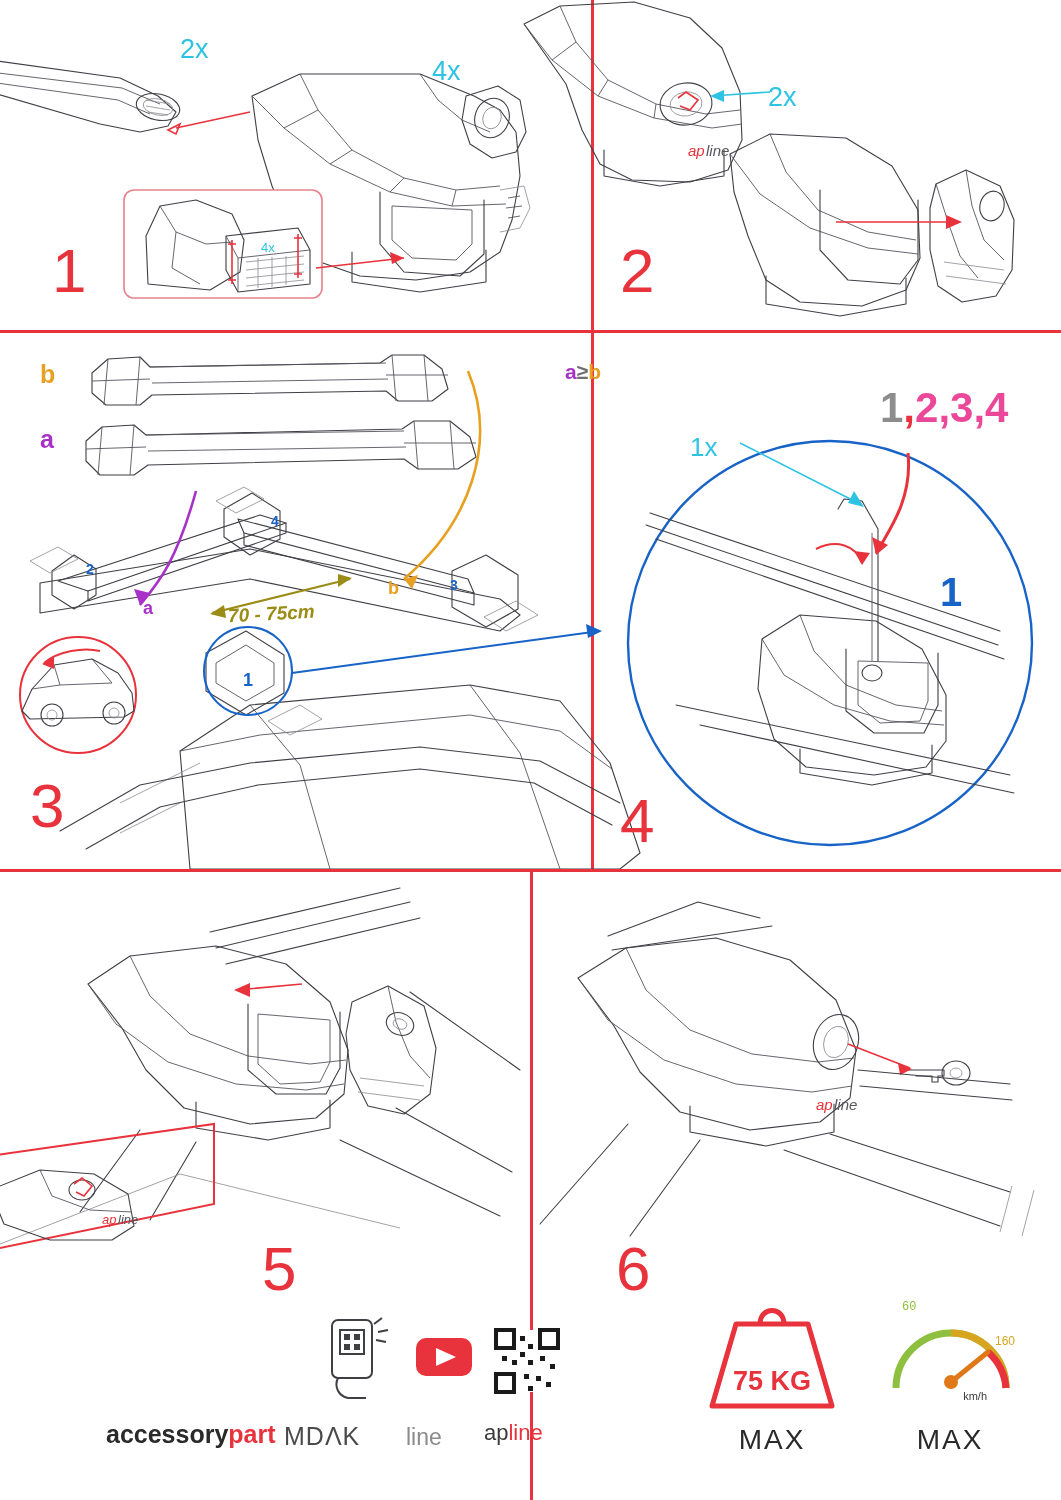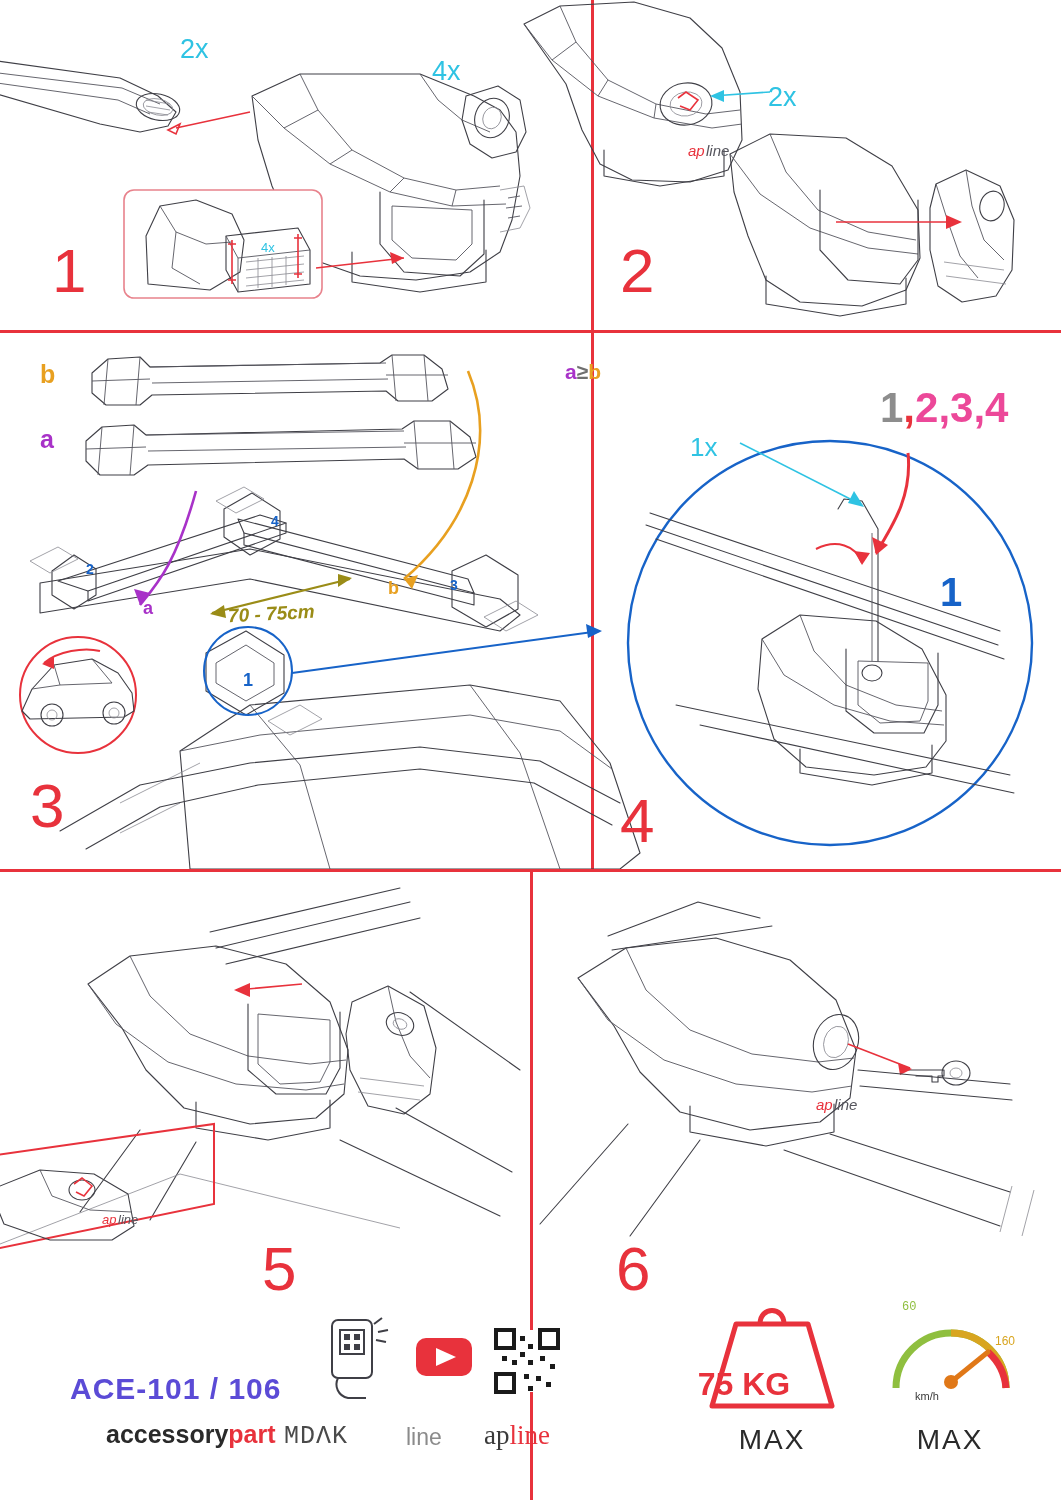--- a/index.html
+++ b/index.html
@@ -88,48 +88,48 @@
   }
   #brand-accessorypart {
     position:absolute; left:70px; top:1420px;
     font-size:25px; font-weight:bold; font-family:"Liberation Sans", sans-serif;margin-left:36px;
   }
   #brand-accessorypart .dark { color:#2a2a2a; }
   #brand-accessorypart .red { color:#e8323c; }
 
   #brand-mdak {
     position:absolute; left:284px; top:1422px;
-    font-size:25px; color:#4a4a4a; font-family:Liberation Mono, monospace; letter-spacing:1px;
+    font-size:25px; color:#4a4a4a; font-family:Liberation Sans, sans-serif; letter-spacing:1px;
   }
   #brand-ipqi {
     position:absolute; left:406px; top:1424px;
     font-size:23px; color:#8b8b8b; font-family:"Liberation Sans", sans-serif;
   }
   #brand-apline {
     position:absolute; left:484px; top:1420px;
-    font-size:27px; font-family:Liberation Serif, serif;
+    font-size:22px; font-family:Liberation Sans, sans-serif;
   }
   #brand-apline .dark { color:#3a3a3a; }
   #brand-apline .red  { color:#e8323c; }
 
   
   #weight-value {
-    position:absolute; left:684px; top:1366px; width:120px; text-align:center;
-    color:#e8323c; font-size:32px; font-weight:bold; font-family:"Liberation Sans", sans-serif;
+    position:absolute; left:712px; top:1366px; width:120px; text-align:center;
+    color:#e8323c; font-size:27px; font-weight:bold; font-family:"Liberation Sans", sans-serif;
   }
   #weight-max {
     position:absolute; left:702px; top:1424px; width:140px; text-align:center;
     color:#2a2a2a; font-size:28px; font-family:"Liberation Sans", sans-serif; letter-spacing:2px;
   }
   #speed-max {
     position:absolute; left:880px; top:1424px; width:140px; text-align:center;
     color:#2a2a2a; font-size:28px; font-family:"Liberation Sans", sans-serif; letter-spacing:2px;
   }
   #speed-unit {
-    position:absolute; left:915px; top:1390px; width:72px; text-align:left;
+    position:absolute; left:915px; top:1390px; width:72px; text-align:right;
     color:#3a3a3a; font-size:11px; font-family:"Liberation Sans", sans-serif;
   }
   #speed-min-tick { position:absolute; left:902px; top:1300px; color:#8fbf3f; font-size:12px; font-family:Liberation Mono, monospace; }
   #speed-max-tick { position:absolute; left:995px; top:1334px; color:#d8a520; font-size:12px; font-family:"Liberation Sans", sans-serif; }
 
   svg { display:block; }
   .ln  { fill:none; stroke:#3f3f46; stroke-width:1.1; stroke-linejoin:round; stroke-linecap:round; }
   .ln2 { fill:none; stroke:#55555d; stroke-width:0.9; }
   .lnl { fill:none; stroke:#8a8a92; stroke-width:0.8; }
   .redln { fill:none; stroke:#e8323c; stroke-width:1.6; }
@@ -408,21 +408,20 @@
       <path class="ln" d="M858 198 L1010 212 M860 214 L1012 228"></path>
       <path class="ln" d="M628 252 L540 352 M700 268 L630 364"></path>
       <path class="ln" d="M830 262 L1010 320 M784 278 L1000 354"></path>
       <path class="lnl" d="M1012 314 L1000 360 M1034 318 L1022 364"></path>
     </g>
   </svg>
 
   <div class="step-num" id="step-5-num">5</div>
   <div class="step-num" id="step-6-num">6</div>
 
-  <div id="product-code">ACE-101 / 106</div>
 
   <div id="brand-accessorypart">
     <span class="dark">accessory</span><span class="red">part</span>
   </div>
   <div id="brand-mdak">MDΛK</div>
   <div id="brand-ipqi">line</div>
   <div id="brand-apline">
     <span class="dark">ap</span><span class="red">line</span>
   </div>
 

